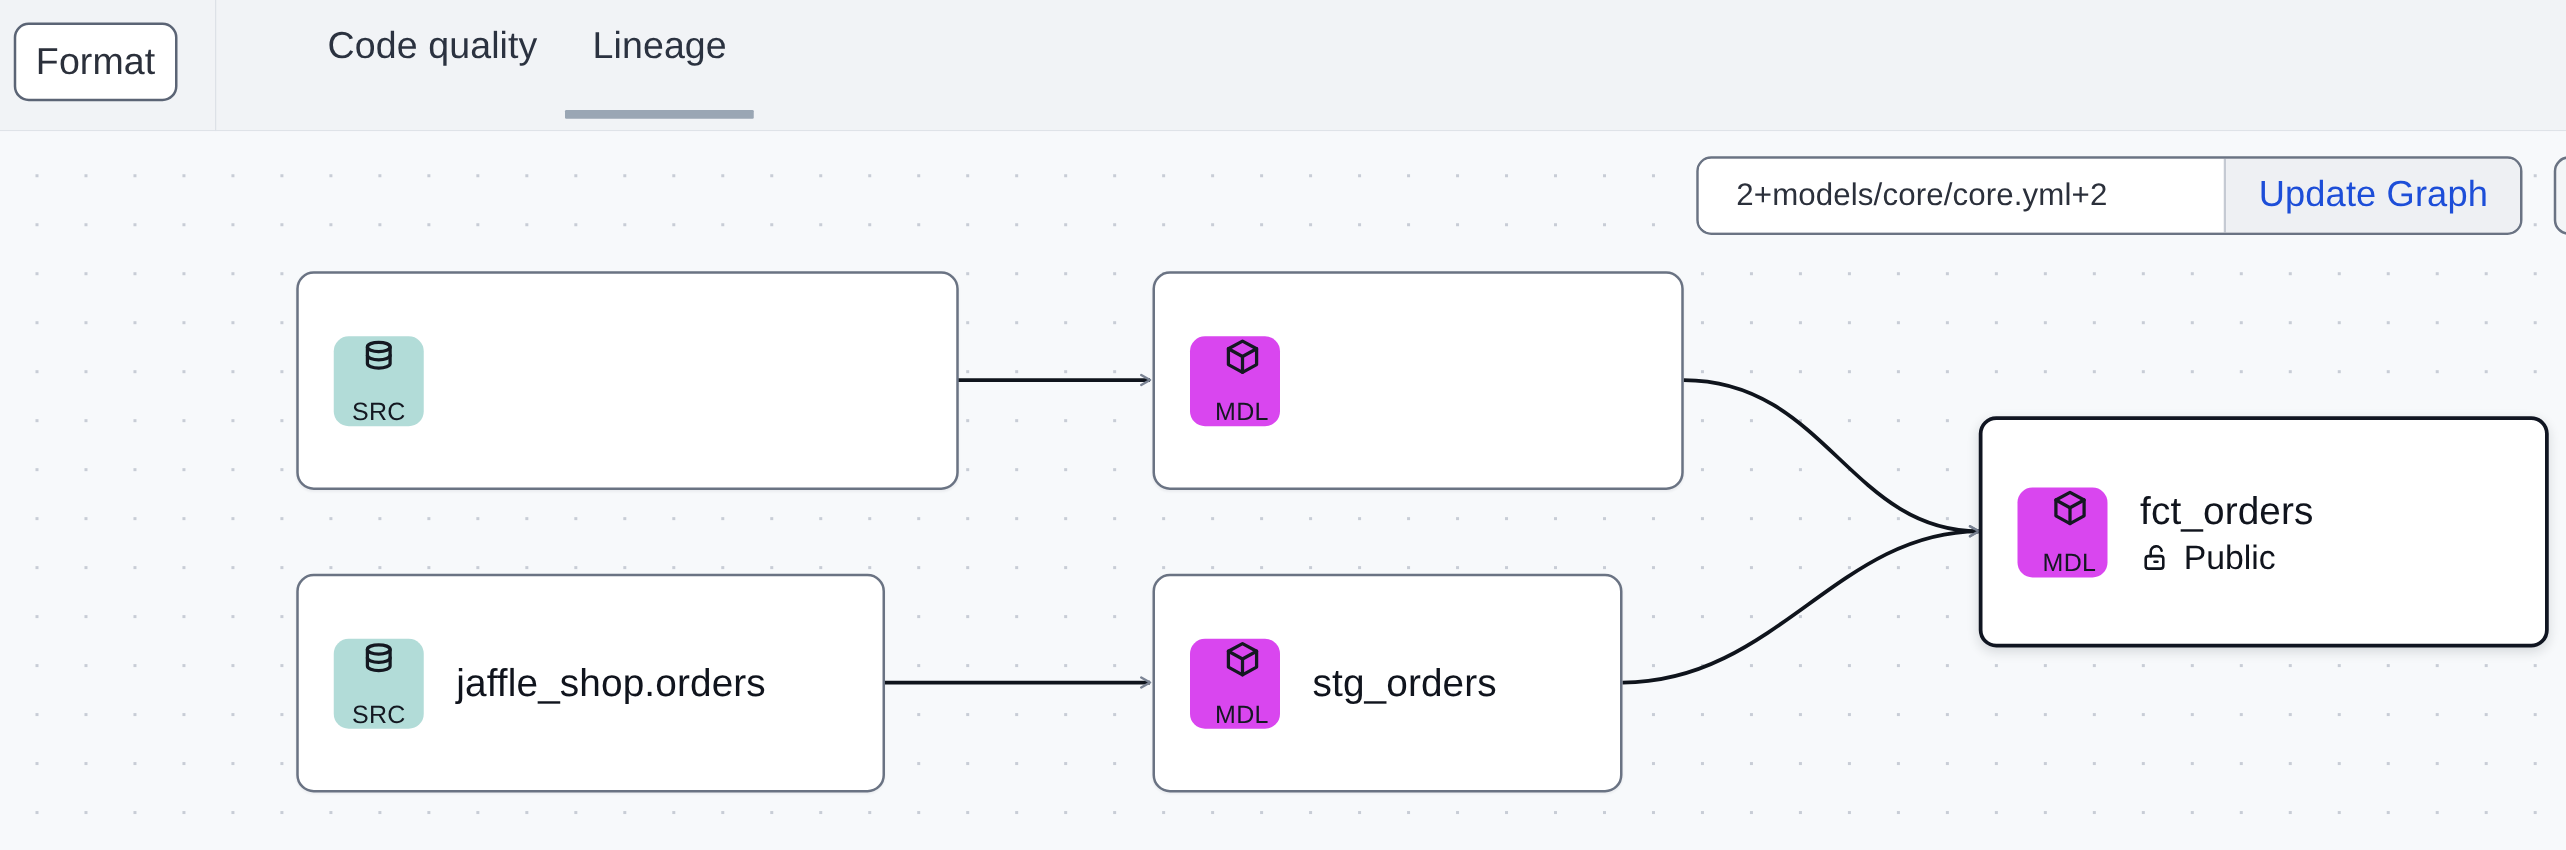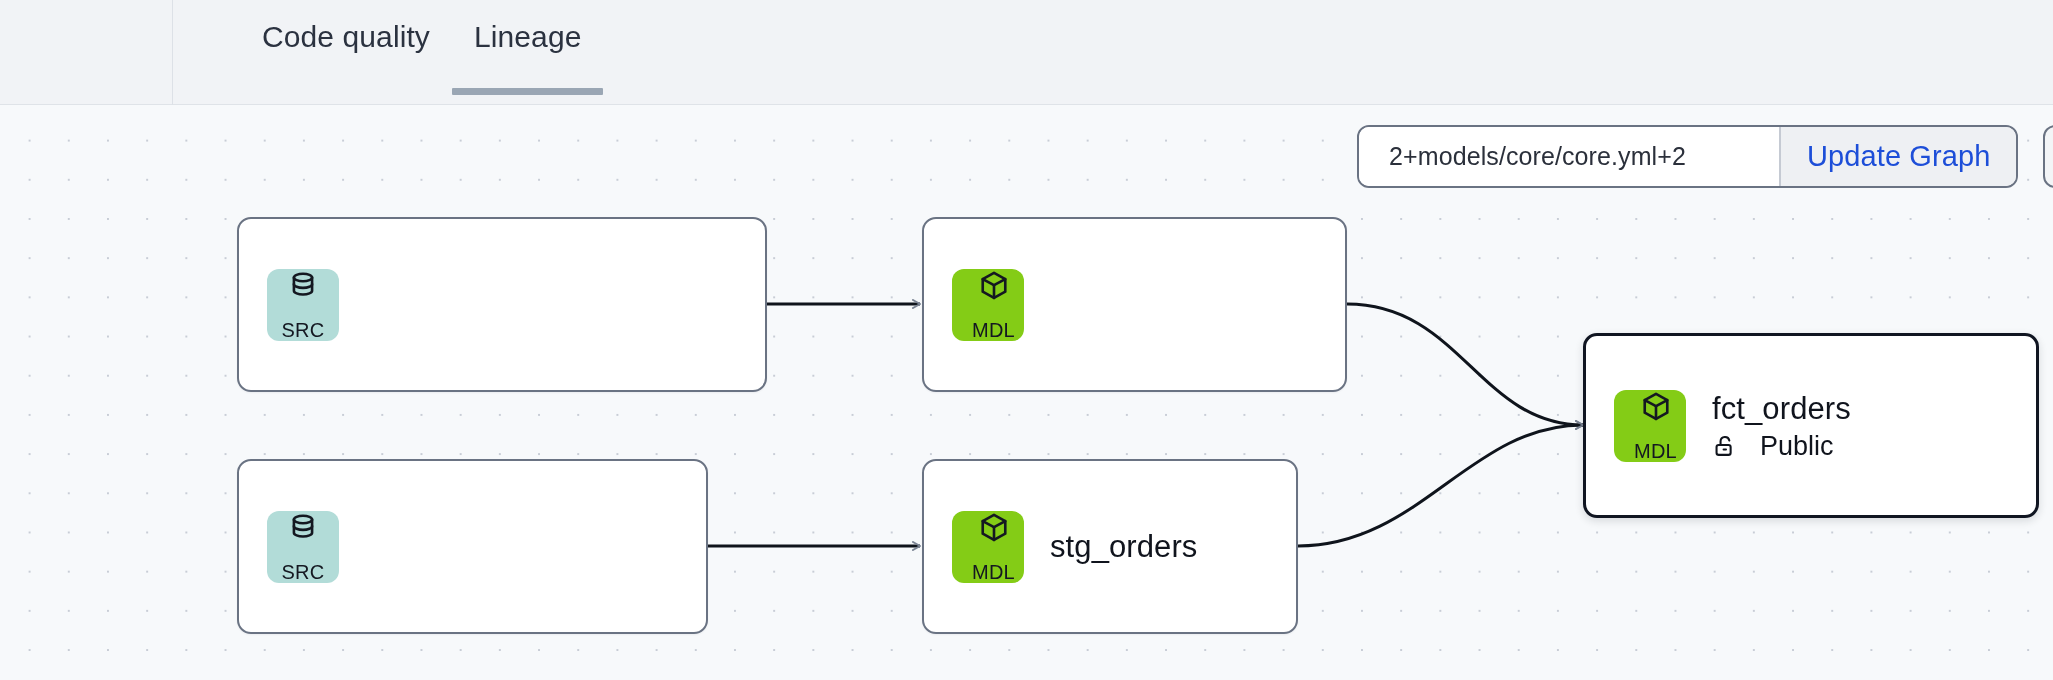--- a/index.html
+++ b/index.html
@@ -133,21 +133,21 @@
     border-radius: 12px;
     margin-left: 28px;
     flex: 0 0 auto;
     display: flex;
     flex-direction: column;
     align-items: center;
     justify-content: center;
   }
 
   .badge.src { background: #b2dcd8; }
-  .badge.mdl { background: #84cc16; padding-left: 11px; }
+  .badge.mdl { background: #d946ef; padding-left: 11px; }
 
   .badge svg { display: block; }
 
   .badge-text {
     font-size: 20px;
     color: #141821;
     line-height: 21px;
     margin-top: 18px;
     letter-spacing: 0.2px;
   }
@@ -163,21 +163,21 @@
     font-size: 31px;
     color: #10141d;
     line-height: 36px;
     white-space: nowrap;
     letter-spacing: 0.1px;
   }
 
   .node-sub {
     display: flex;
     align-items: center;
-    gap: 22px;
+    gap: 9px;
     margin-top: 4px;
     font-size: 27px;
     color: #10141d;
     line-height: 30px;
     white-space: nowrap;
   }
 
   .node-sub svg { display: block; flex: 0 0 auto; }
 
   
@@ -232,20 +232,21 @@
     height: 63px;
   }
 </style>
 </head>
 <body>
 
 <div id="app">
 
   <div class="topbar">
 
+    <div class="format-btn">Format</div>
 
     <div class="topbar-divider"></div>
 
     <div class="tabs">
       <div class="tab">
         <span>Code quality</span>
         <span class="tab-underline"></span>
       </div><div class="tab active">
         <span>Lineage</span>
         <span class="tab-underline"></span>
@@ -294,20 +295,23 @@
     </div>
 
     <div class="node" style="left:237px; top:354px; width:471px; height:175px;">
       <div class="badge src">
         <svg width="34" height="34" viewBox="0 0 24 24" fill="none" stroke="#141821" stroke-width="1.9" stroke-linecap="round" stroke-linejoin="round">
           <ellipse cx="12" cy="6.2" rx="6.6" ry="2.7"></ellipse>
           <path d="M5.4,6.2 v9.6 c0,1.5 3,2.7 6.6,2.7 s6.6,-1.2 6.6,-2.7 v-9.6"></path>
           <path d="M5.4,11 c0,1.5 3,2.7 6.6,2.7 s6.6,-1.2 6.6,-2.7"></path>
         </svg>
         <span class="badge-text">SRC</span>
+      </div>
+      <div class="node-body">
+        <div class="node-title">jaffle_shop.orders</div>
       </div>
     </div>
 
     <div class="node" style="left:922px; top:354px; width:376px; height:175px;">
       <div class="badge mdl">
         <svg width="34" height="34" viewBox="0 0 24 24" fill="none" stroke="#141821" stroke-width="1.9" stroke-linecap="round" stroke-linejoin="round">
           <path d="M12,2.8 L20.2,7.3 L20.2,16.5 L12,21 L3.8,16.5 L3.8,7.3 Z"></path>
           <path d="M3.8,7.3 L12,11.8 L20.2,7.3"></path>
           <path d="M12,11.8 L12,21"></path>
         </svg>

